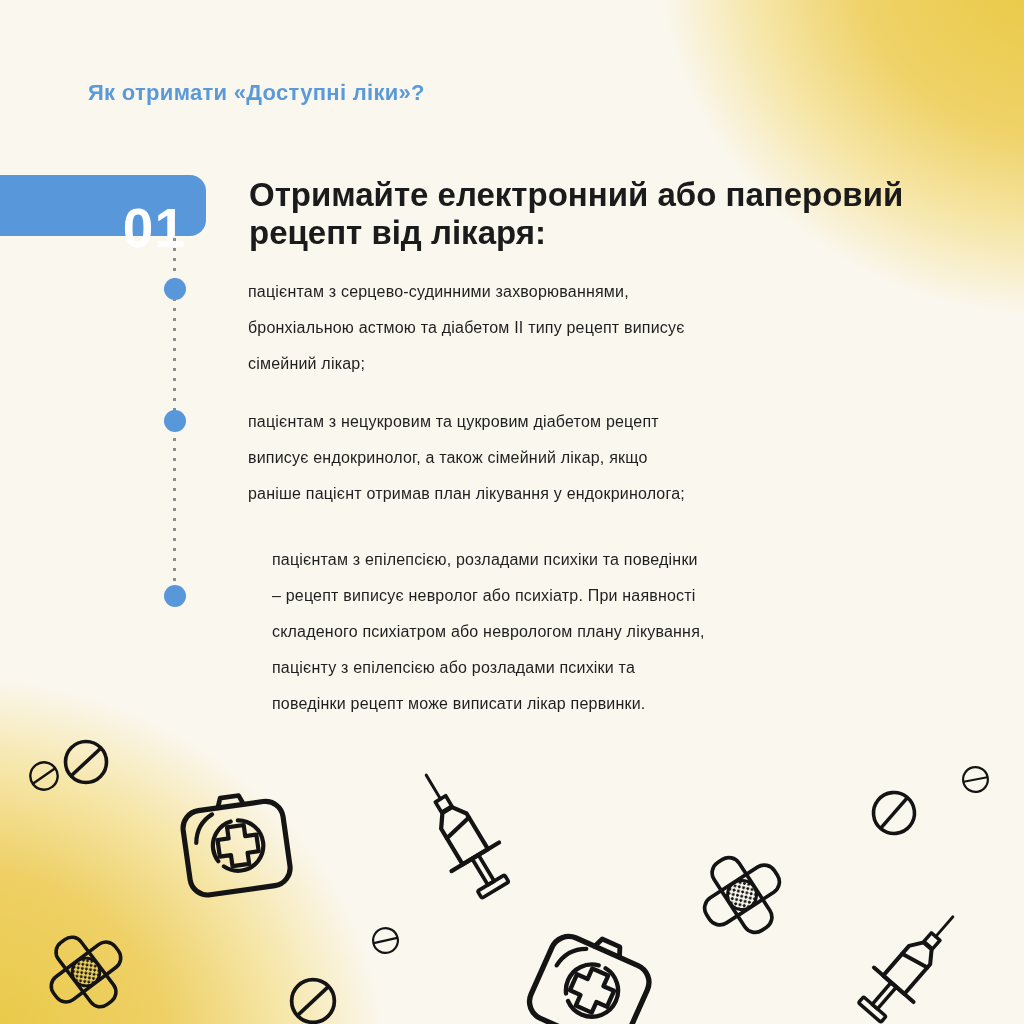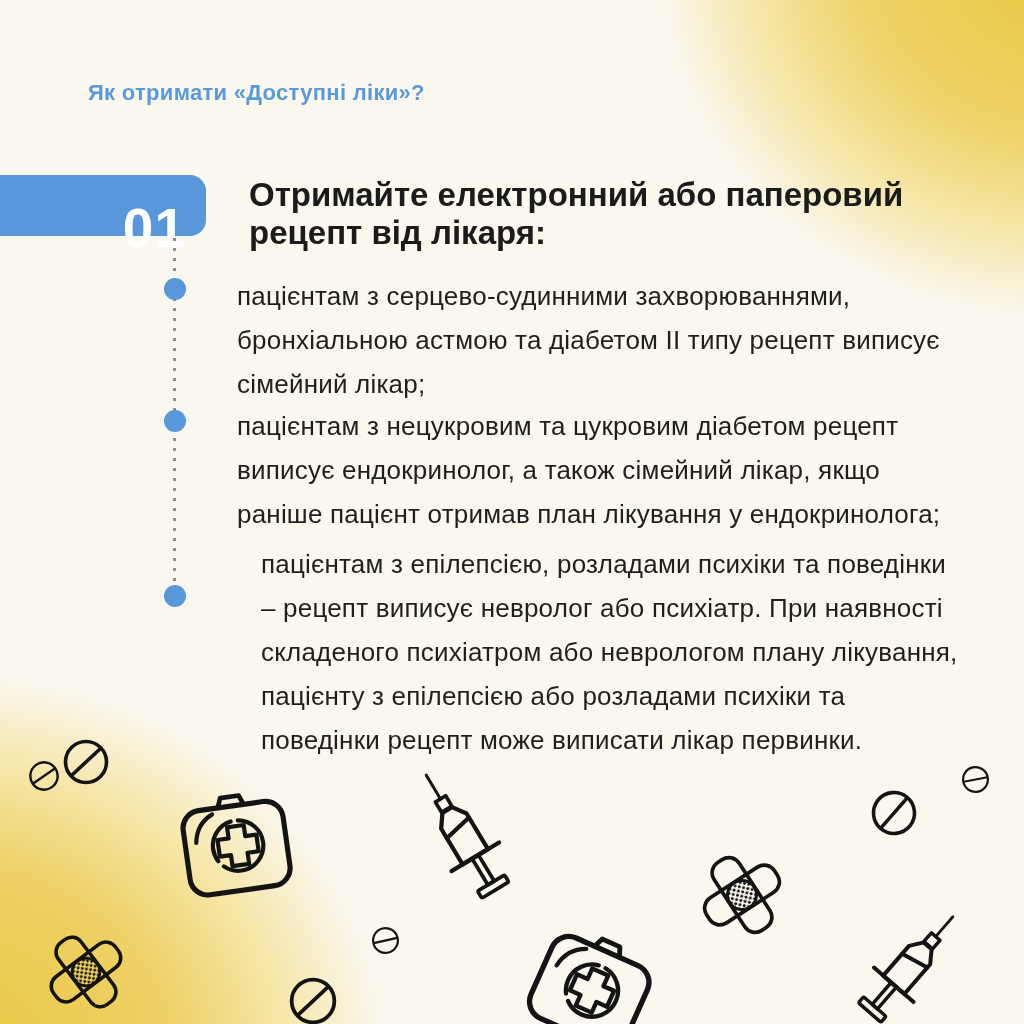--- a/index.html
+++ b/index.html
@@ -35,22 +35,22 @@
   .bullet-dot{
     width:22px;height:22px;border-radius:50%;background:#5897da;
   }
   
   .step-heading{
     left:249px;top:176px;width:680px;
     font-size:33px;line-height:38px;font-weight:700;color:#1b1b1b;
     white-space:pre-line;
   }
   .bullet-text{
-    left:237px;width:720px;
-    font-size:26px;line-height:44px;font-weight:400;color:#1f1f1f;
+    left:248px;width:720px;
+    font-size:16px;line-height:36px;font-weight:400;color:#1f1f1f;
     white-space:pre-line;letter-spacing:.2px;
   }
   
   .icon{pointer-events:none;}
   .icon svg{display:block;width:100%;height:100%;}
 </style>
 </head>
 <body>
 
 <div id="canvas">

